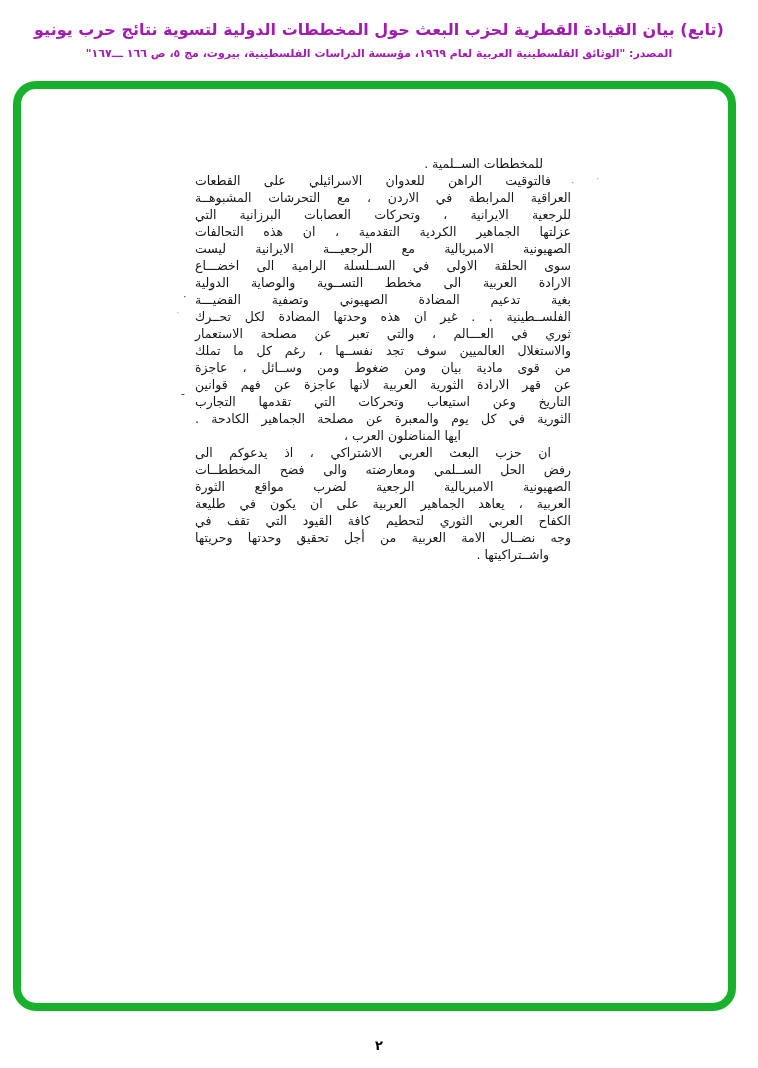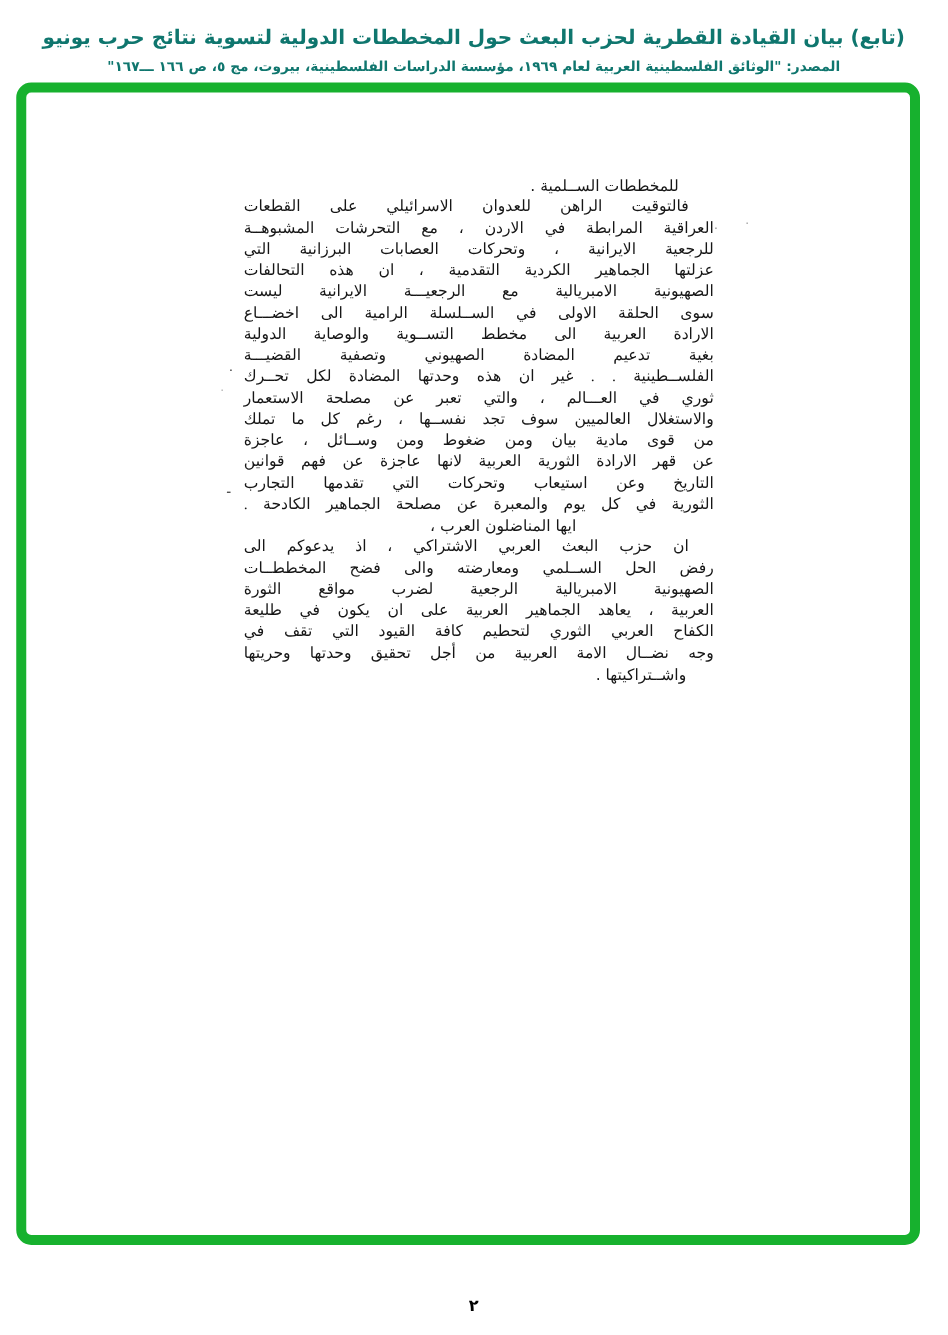--- a/index.html
+++ b/index.html
@@ -11,42 +11,42 @@
     overflow: hidden;
   }
   .page { position: absolute; inset: 0; }
 
   
   .header {
     position: absolute;
     left: 0; right: 0; top: 18px;
     text-align: center;
     direction: rtl;
-    color: #0f766e;
+    color: #a21caf;
   }
   .title {
     font-size: 16px;
     font-weight: bold;
     line-height: 24px;
   }
   .source {
     margin-top: 4px;
     font-size: 11px;
     font-weight: bold;
     line-height: 16px;
   }
 
   
   .frame {
     position: absolute;
-    left: 13px; top: 66px;
+    left: 13px; top: 81px;
     width: 723px; height: 930px;
     box-sizing: border-box;
     border: 8px solid #17b12e;
-    border-radius: 12px;
+    border-radius: 23px;
     background: #ffffff;
   }
 
   
   .scan-text {
     position: absolute;
     left: 174px; top: 66px;   
     width: 376px;
     direction: rtl;
     color: #161616;
@@ -54,21 +54,20 @@
   .line {
     height: 17px;
     line-height: 17px;
     font-size: 12.5px;
     white-space: normal;
     overflow: visible;
   }
   .line.justify {
     text-align: justify;
     text-align-last: justify;
-    font-family: Liberation Serif, serif;
   }
   .line.right {
     text-align: right;
   }
 
   
   .artifact {
     position: absolute;
     font-size: 11px;
     line-height: 11px;

